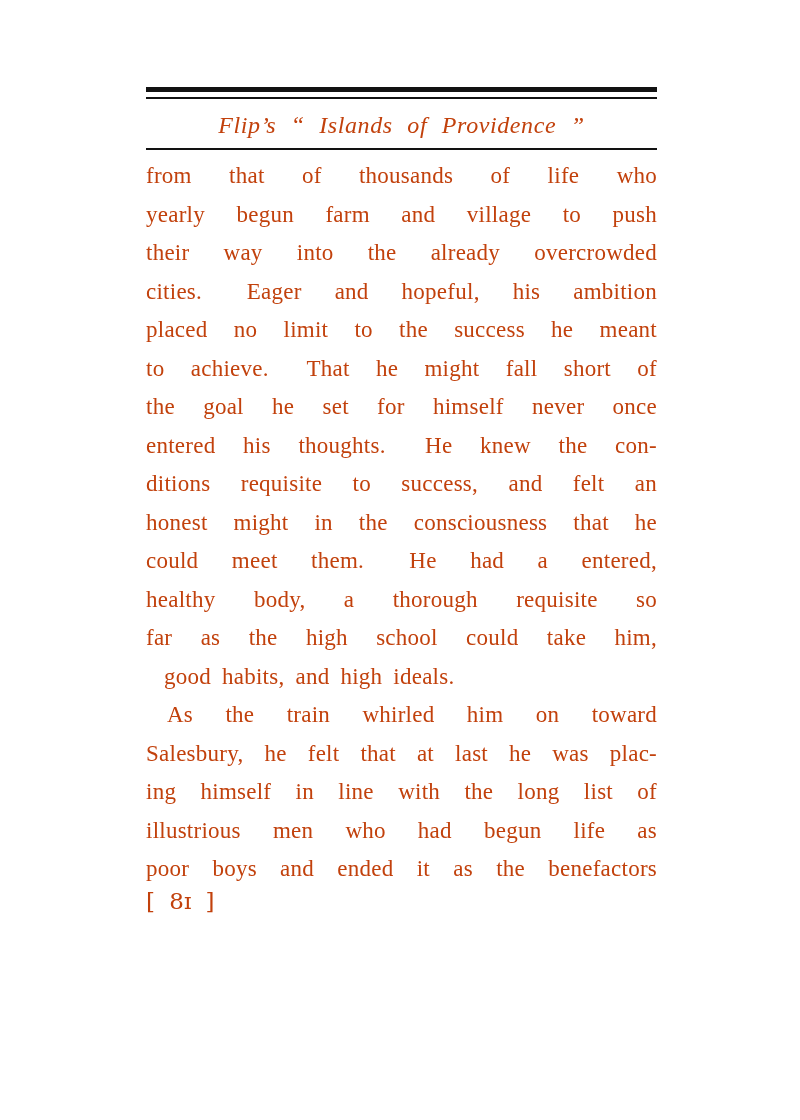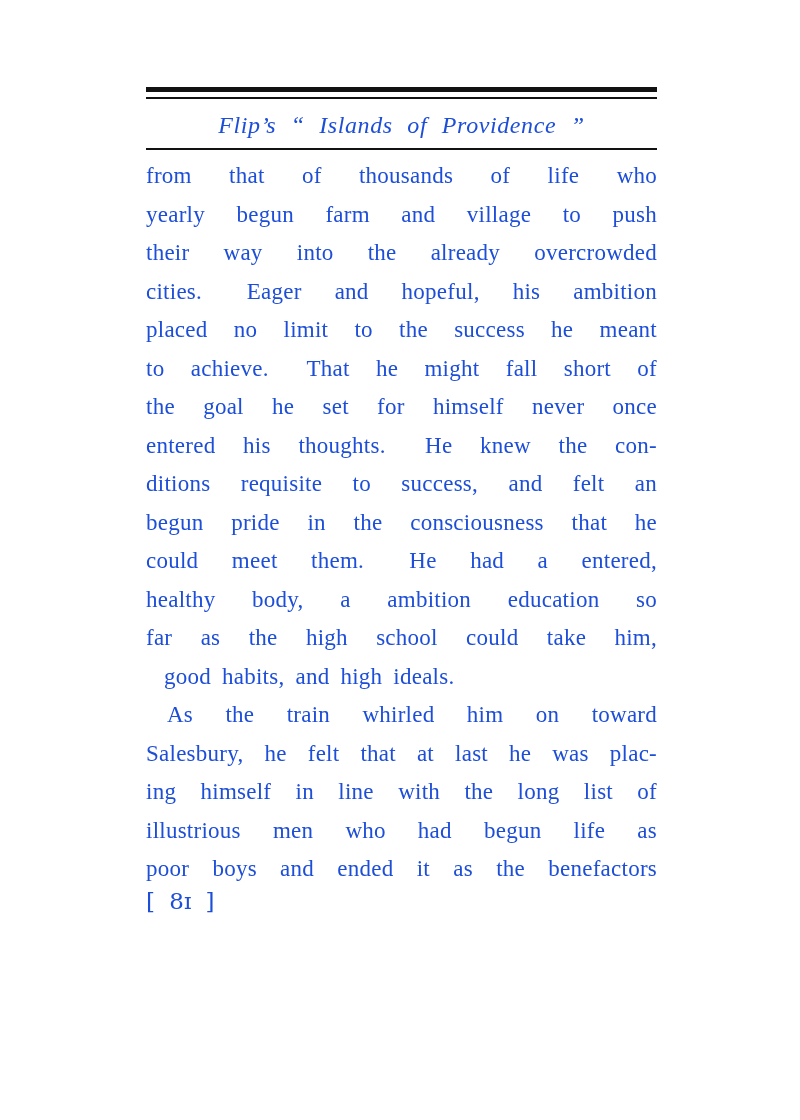--- a/index.html
+++ b/index.html
@@ -5,21 +5,21 @@
   html, body {
     margin: 0;
     padding: 0;
     background: #ffffff;
   }
   .page {
     position: relative;
     width: 800px;
     height: 1120px;
     background: #ffffff;
-    color: #1d4ed8;
+    color: #c2410c;
     font-family: "Liberation Serif", serif;
     overflow: hidden;
   }
   .column {
     position: absolute;
     left: 146px;
     top: 87px;
     width: 511px;
   }
   .rule-thick {
@@ -90,23 +90,23 @@
     <div class="body-text">
       <div class="line">from that of thousands of life who</div>
       <div class="line">yearly begun farm and village to push</div>
       <div class="line">their way into the already overcrowded</div>
       <div class="line">cities.  Eager and hopeful, his ambition</div>
       <div class="line">placed no limit to the success he meant</div>
       <div class="line">to achieve.  That he might fall short of</div>
       <div class="line">the goal he set for himself never once</div>
       <div class="line">entered his thoughts.  He knew the con-</div>
       <div class="line">ditions requisite to success, and felt an</div>
-      <div class="line">begun pride in the consciousness that he</div>
+      <div class="line">honest might in the consciousness that he</div>
       <div class="line">could meet them.  He had a entered,</div>
-      <div class="line">healthy body, a ambition education so</div>
+      <div class="line">healthy body, a thorough requisite so</div>
       <div class="line">far as the high school could take him,</div>
       <div class="line para-end">good habits, and high ideals.</div>
       <div class="line indent">As the train whirled him on toward</div>
       <div class="line">Salesbury, he felt that at last he was plac-</div>
       <div class="line">ing himself in line with the long list of</div>
       <div class="line">illustrious men who had begun life as</div>
       <div class="line">poor boys and ended it as the benefactors</div>
     </div>
 
     <div class="folio">[ 8ɪ ]</div>

